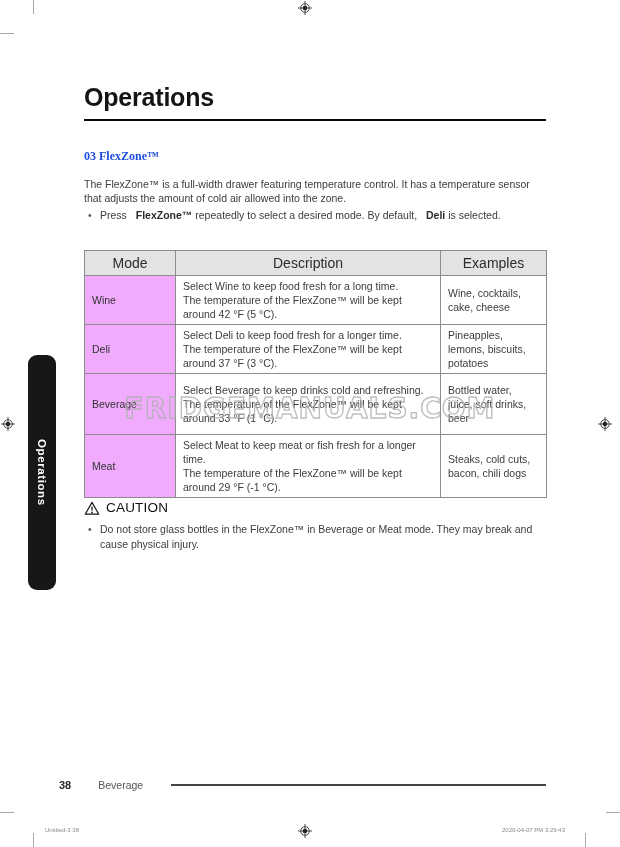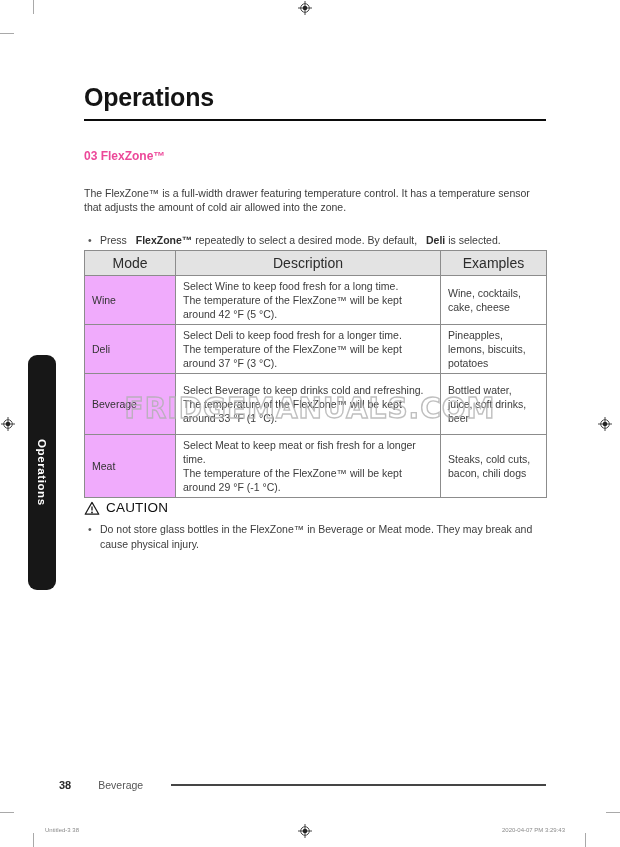--- a/index.html
+++ b/index.html
@@ -23,22 +23,22 @@
     letter-spacing:.6px;white-space:nowrap;
   }
 
   
   .doc-header{position:absolute;left:84px;top:84px;width:462px;}
   .doc-title{font-size:25px;font-weight:600;color:#141414;letter-spacing:-.2px;line-height:1.1;}
   .doc-title-rule{margin-top:7px;height:2.5px;background:#0b0b0b;}
 
   
   .section{position:absolute;left:84px;top:149px;width:463px;font-size:10.5px;line-height:14.5px;}
-  .section-heading{font-size:12px;font-weight:700;color:#ec4899;margin-bottom:22px;}
-  .section-intro{margin-bottom:18px;color:#3c3c3c;}
+  .section-heading{font-size:12px;font-weight:700;color:#1d4ed8;margin-bottom:13px;font-family:Liberation Serif, serif;}
+  .section-intro{margin-bottom:2px;color:#3c3c3c;}
   ul.dots{list-style:none;margin:0;padding:0;}
   ul.dots li{position:relative;padding-left:16px;color:#3c3c3c;}
   ul.dots li::before{content:"\2022";position:absolute;left:4px;color:#555;}
   .b{font-weight:700;color:#2c2c2c;padding-left:6px;}
 
   
   table.modes{
     position:absolute;left:84px;top:250px;width:462px;
     border-collapse:collapse;font-size:10.5px;line-height:14px;color:#3c3c3c;
     table-layout:fixed;

